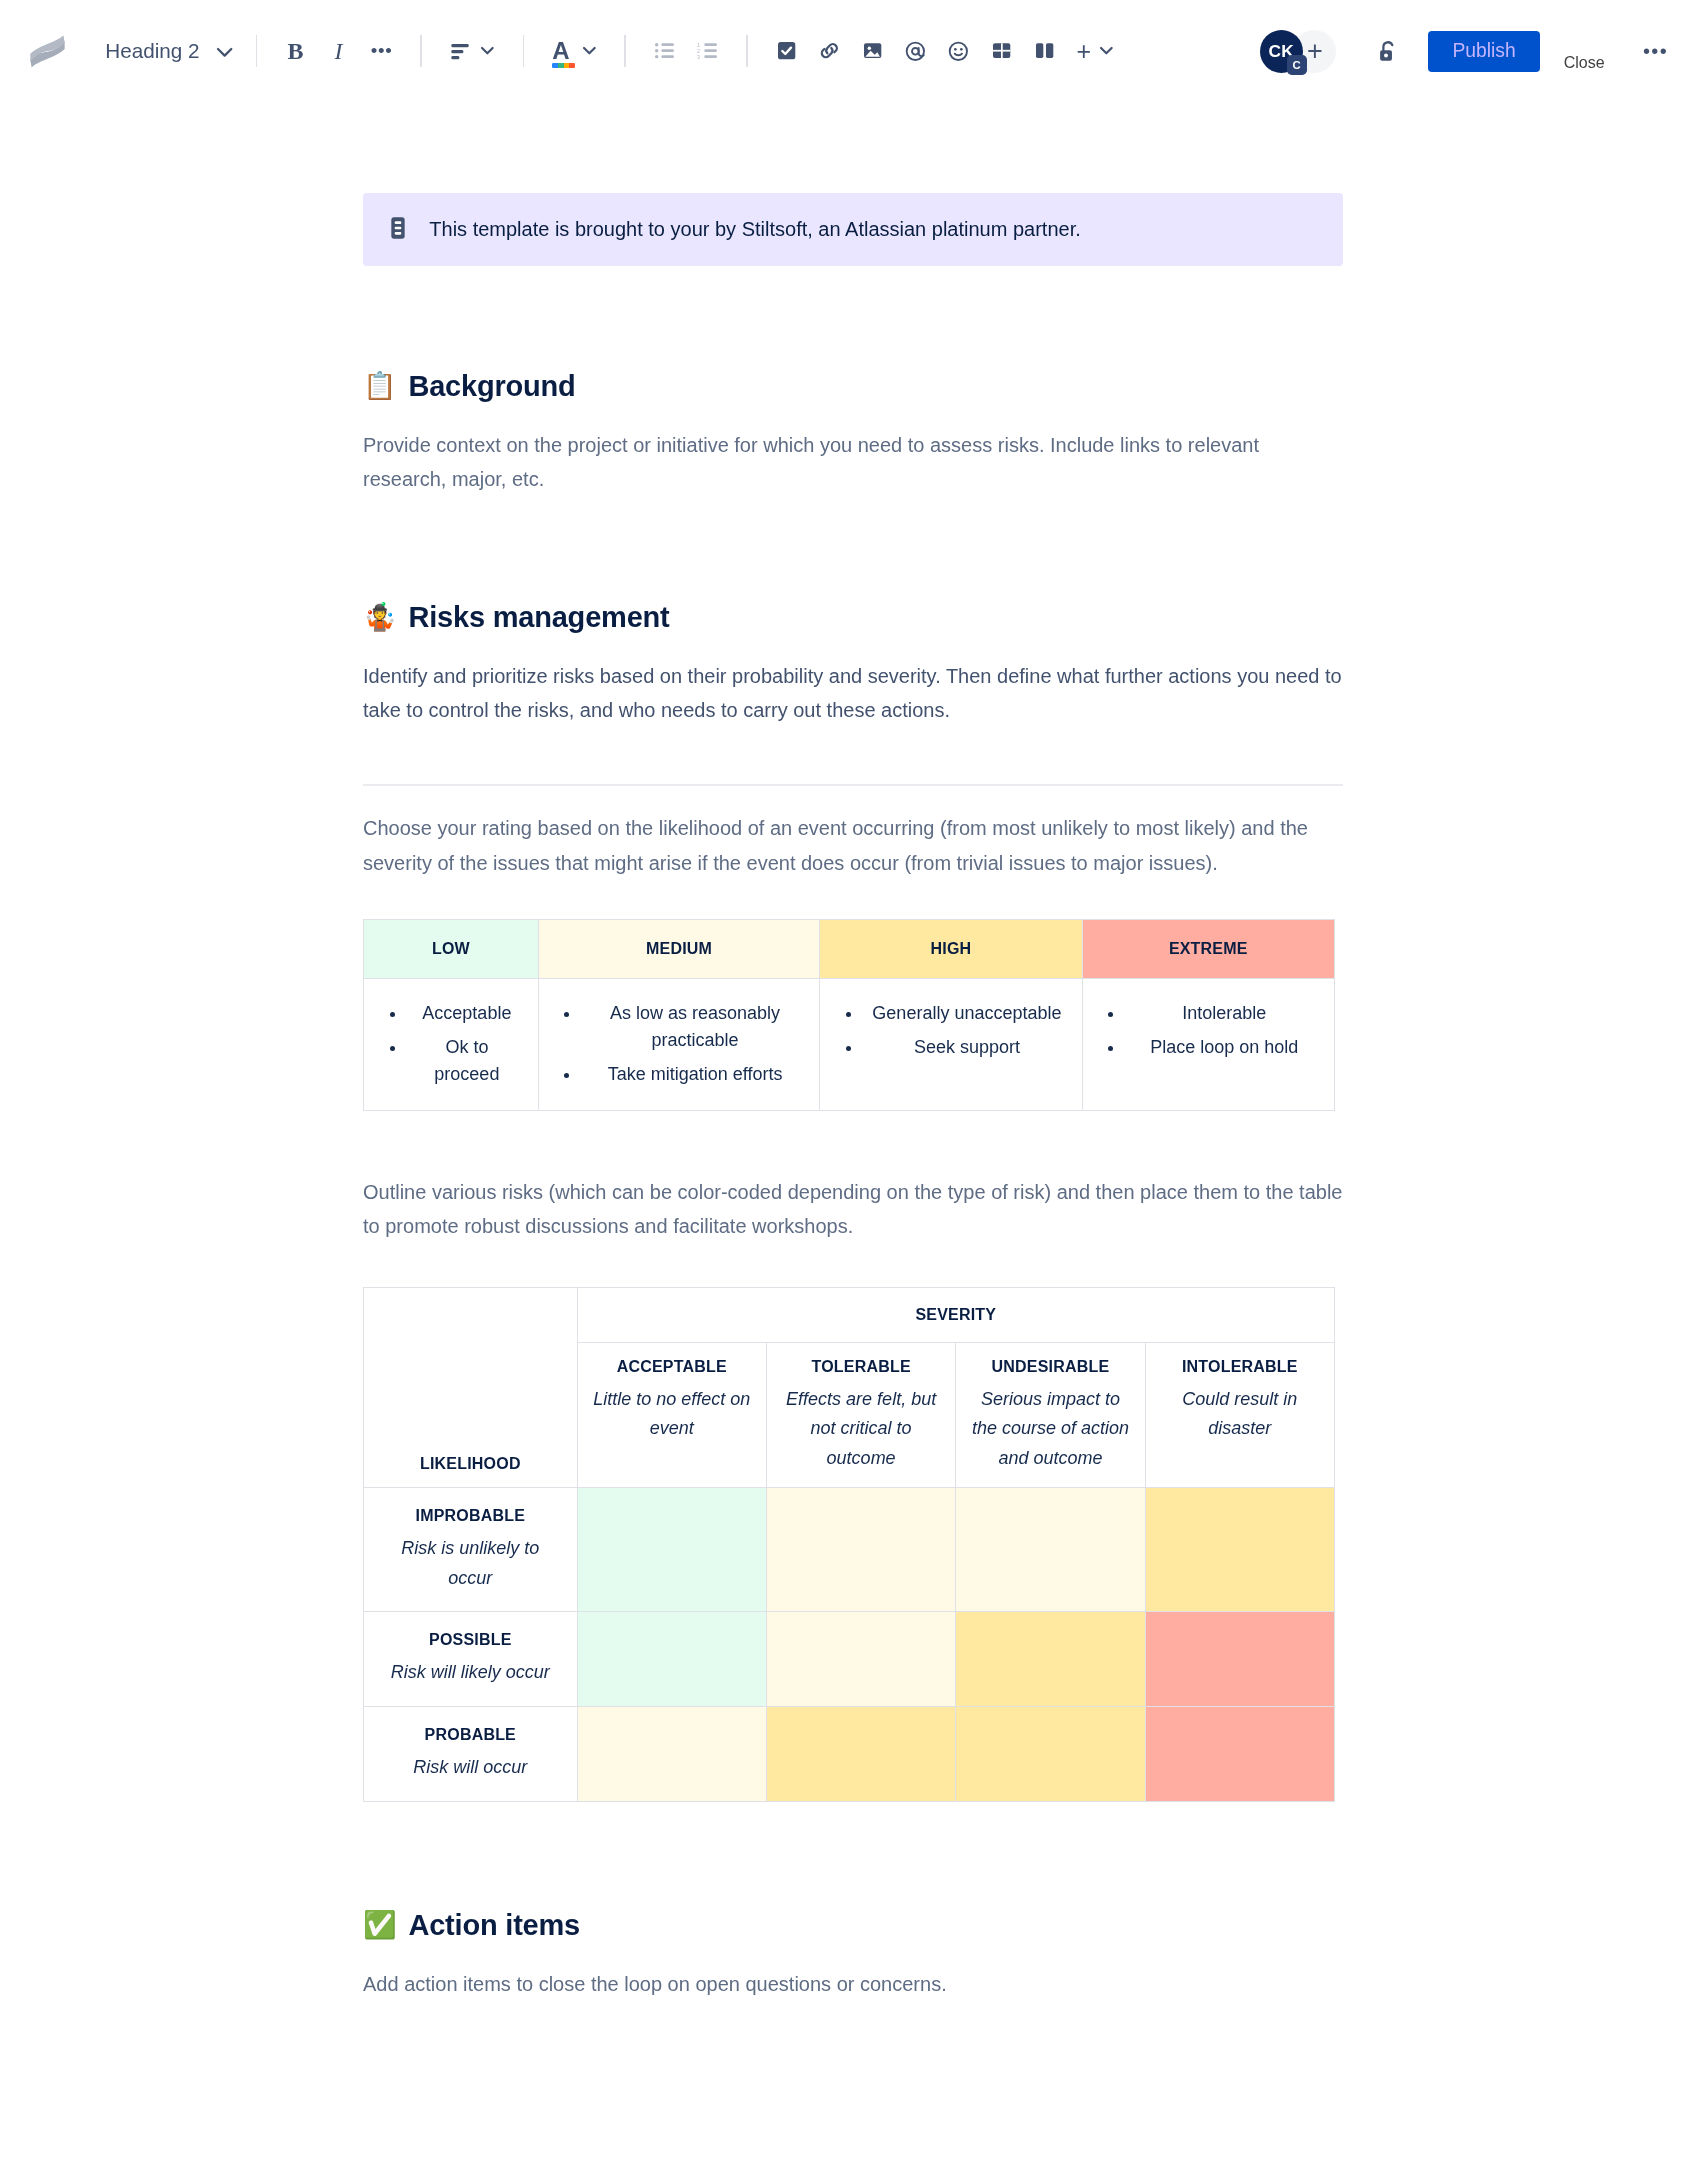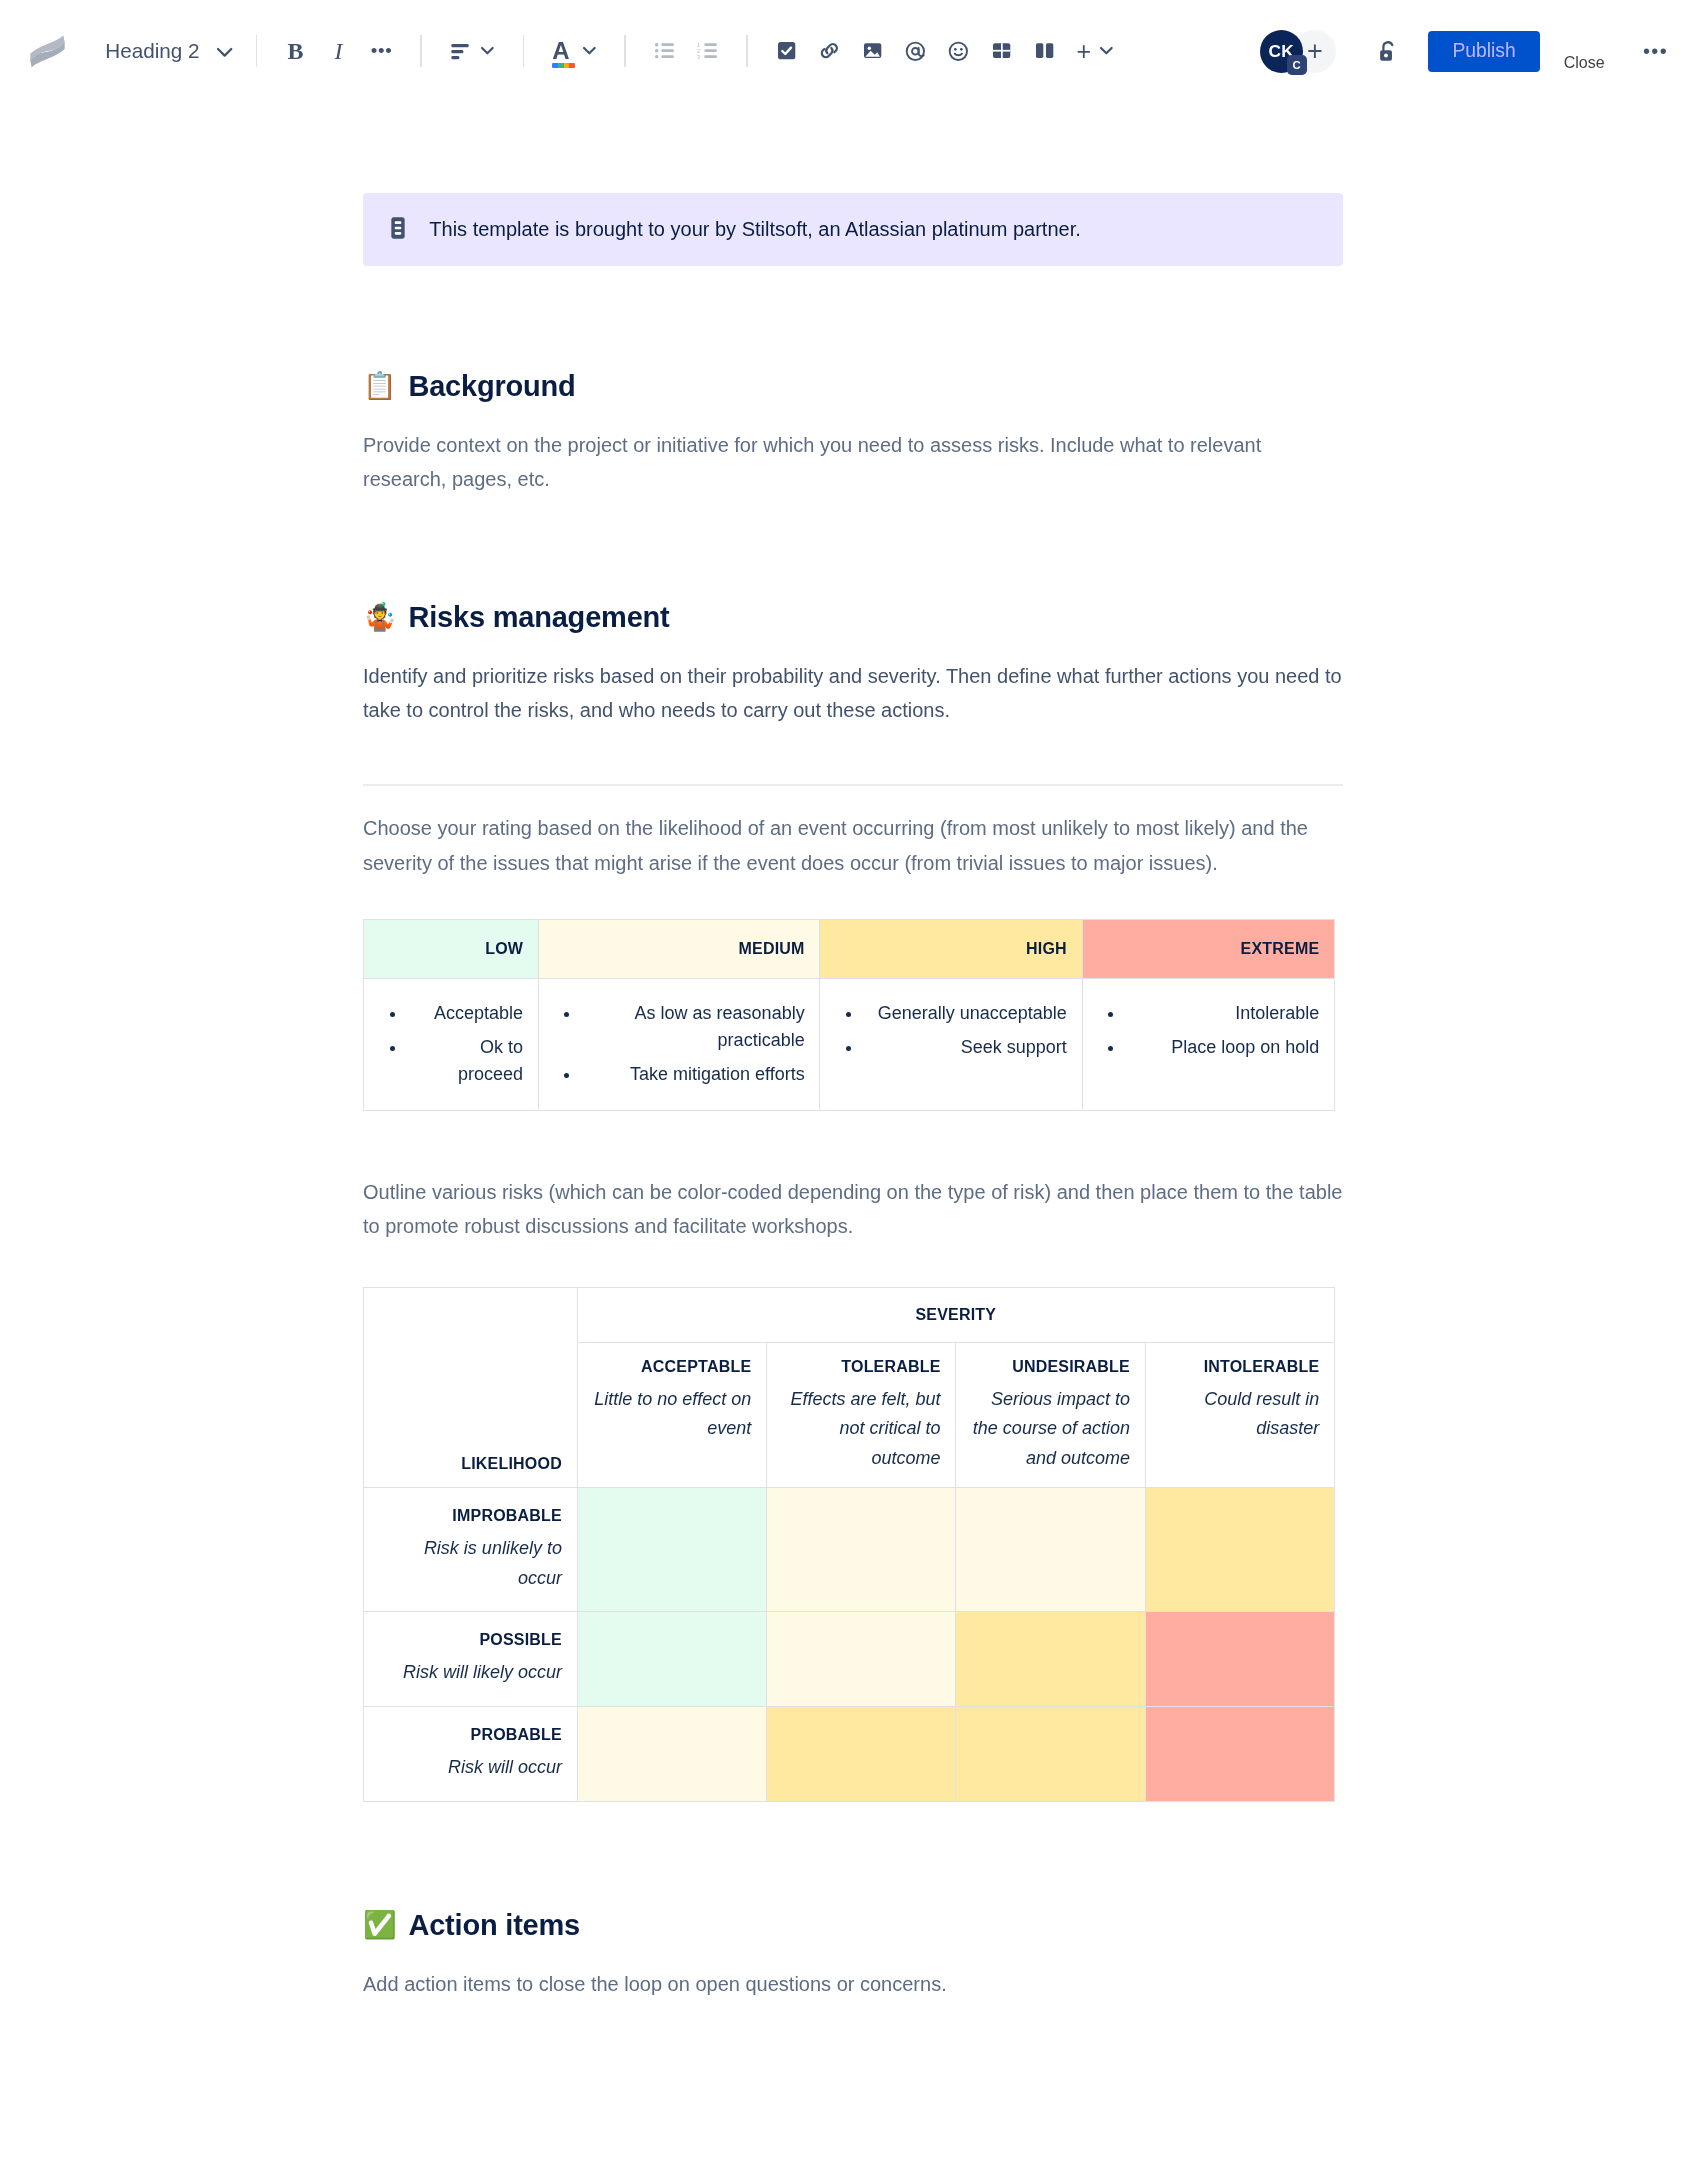--- a/index.html
+++ b/index.html
@@ -150,21 +150,21 @@
   table.ctable {
     border-collapse: collapse;
     width: 972px;
     margin-top: 39px;
     table-layout: fixed;
   }
   table.ctable td, table.ctable th {
     border: 1.3px solid #DFE1E6;
     vertical-align: top;
     padding: 14.7px 14.7px;
-    text-align: right;
+    text-align: center;
     font-weight: 400;
   }
   .hdr-label {
     font-size: 16px; font-weight: 700; color:#091E42;
     letter-spacing: 0.2px;
   }
   .cell-desc {
     font-size: 18px; font-style: italic; color:#172B4D;
     line-height: 1.62; margin-top: 9.3px;
   }
@@ -386,21 +386,21 @@
             <rect x="10" y="24" width="10" height="4" rx="1.6" fill="#fff"></rect>
           </svg>
       </span>
       <span class="info-panel-text">This template is brought to your by Stiltsoft, an Atlassian platinum partner.</span>
     </div>
 
     <h2 class="h2">
       <span class="emo">📋</span>
       <span>Background</span>
     </h2>
-    <p class="body">Provide context on the project or initiative for which you need to assess risks. Include what to relevant research, pages, etc.</p>
+    <p class="body">Provide context on the project or initiative for which you need to assess risks. Include links to relevant research, major, etc.</p>
 
     <h2 class="h2">
       <span class="emo">🤹</span>
       <span>Risks management</span>
     </h2>
     <p class="body dark">Identify and prioritize risks based on their probability and severity. Then define what further actions you need to take to control the risks, and who needs to carry out these actions.</p>
 
     <hr class="rule">
 
     <p class="body">Choose your rating based on the likelihood of an event occurring (from most unlikely to most likely) and the severity of the issues that might arise if the event does occur (from trivial issues to major issues).</p>

